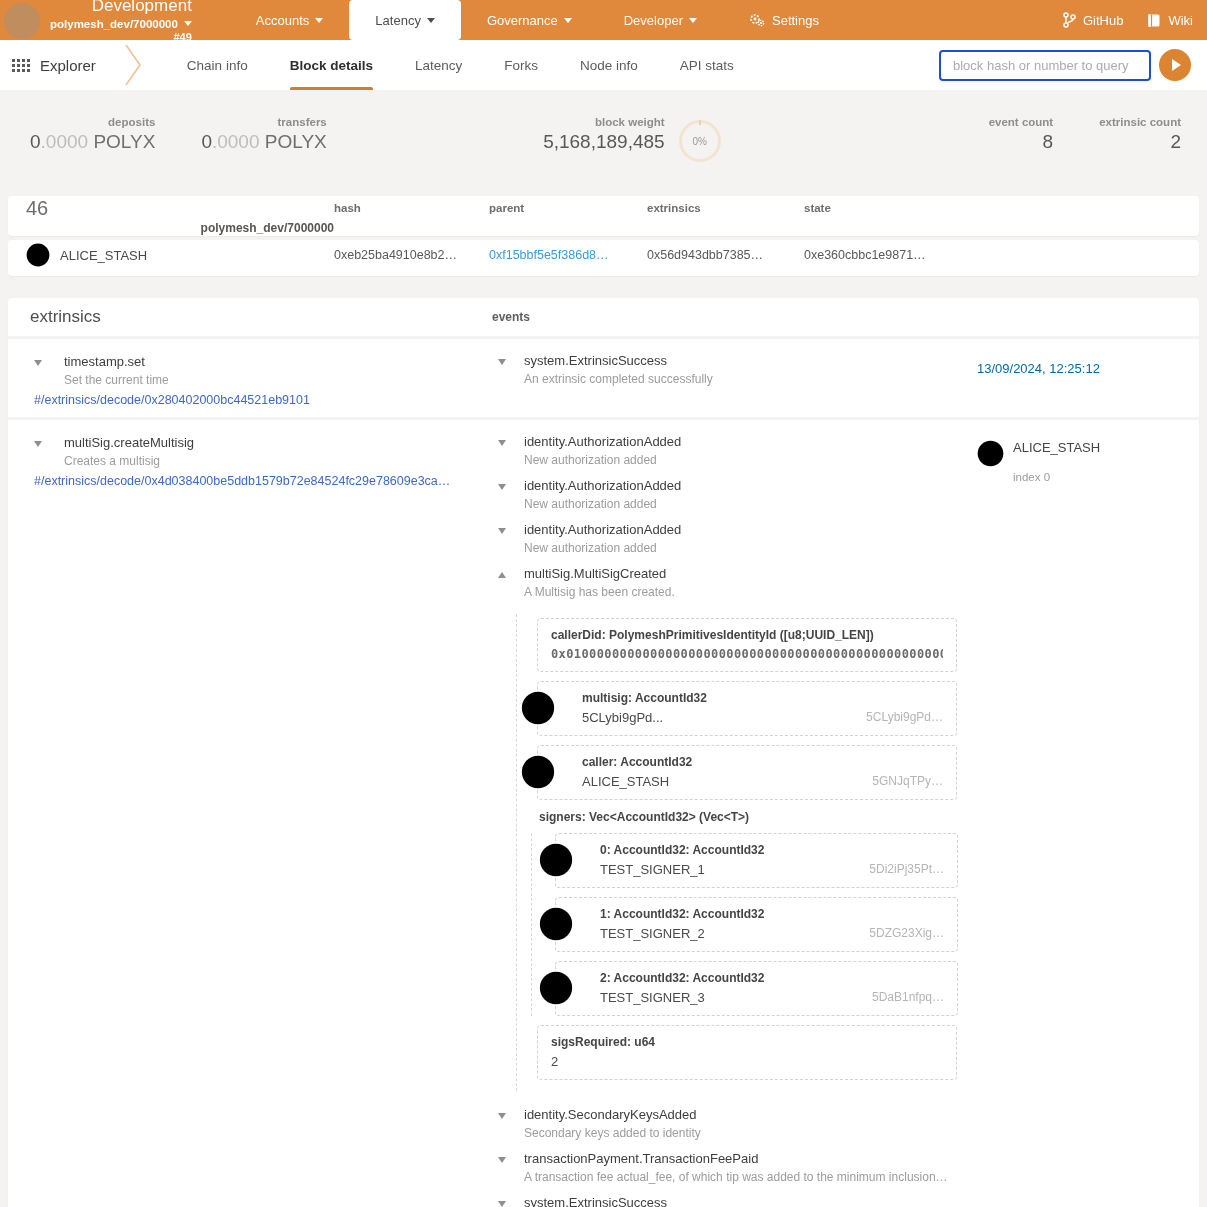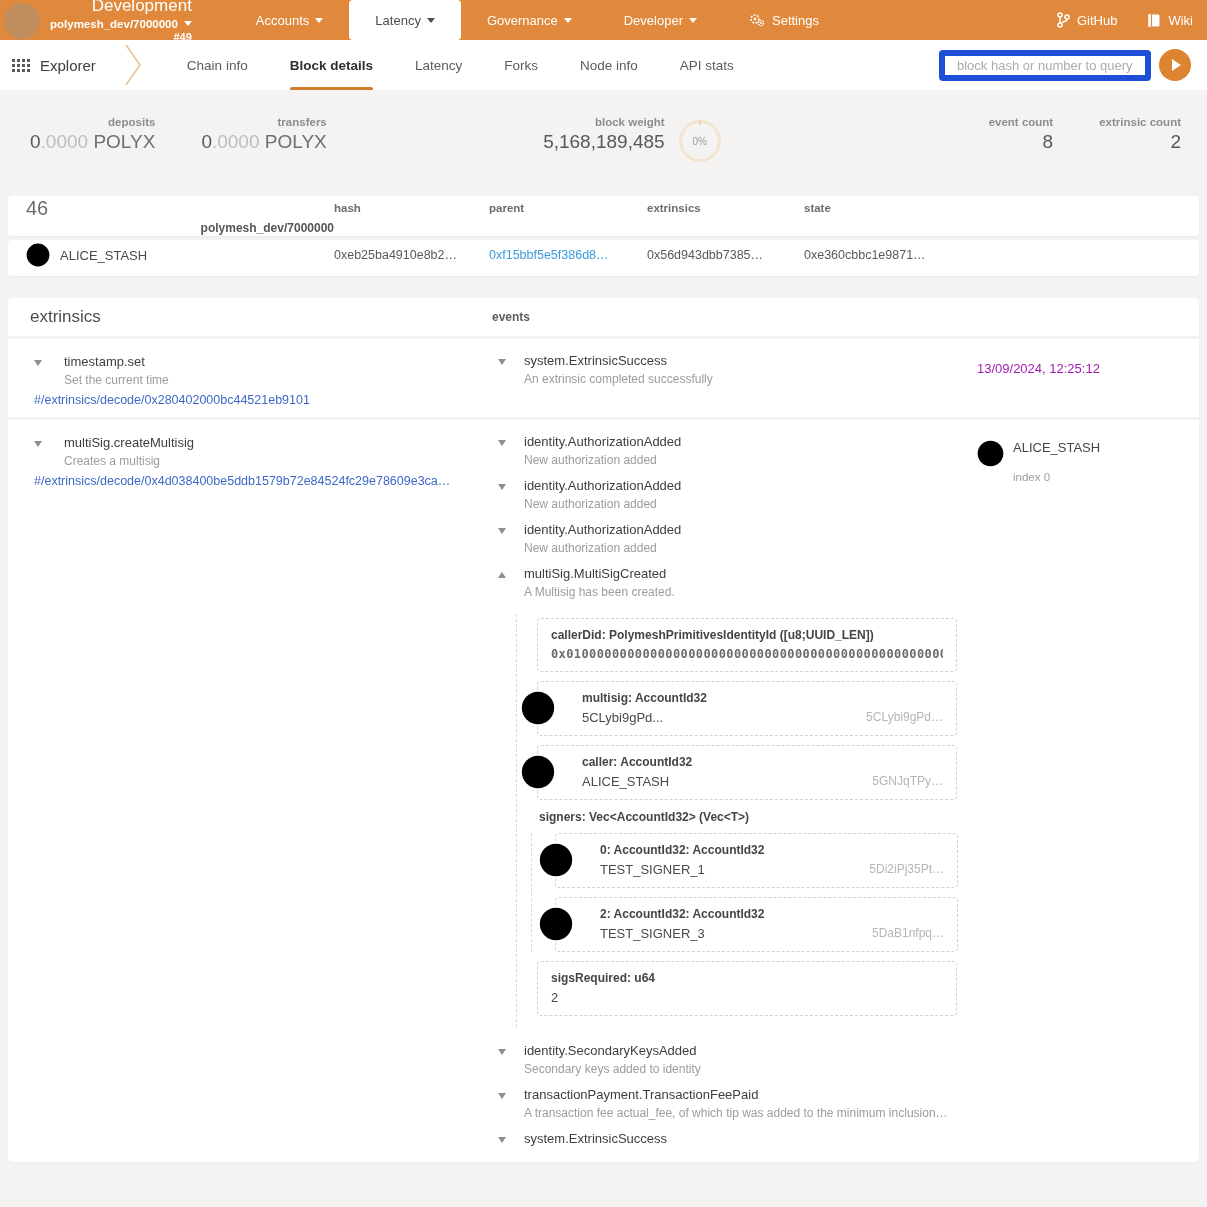--- a/index.html
+++ b/index.html
@@ -12,35 +12,35 @@
   .logo { width:36px; height:36px; border-radius:50%; background:#bf8d5e; margin-top:2px; }
   .brand-txt { text-align:right; line-height:1.25; }
   .env { font-size:17px; }
   .chain-row { font-size:11.5px; font-weight:bold; display:flex; align-items:center; justify-content:flex-end; }
   .blocknum { font-size:11px; font-weight:bold; }
   .caret { width:0; height:0; border-left:4px solid transparent; border-right:4px solid transparent; border-top:5px solid currentColor; display:inline-block; margin-left:6px; }
   .menus { display:flex; align-items:stretch; height:40px; margin-left:38px; }
   .menu-item { display:flex; align-items:center; padding:5px 26px; font-size:13px; cursor:pointer; white-space:nowrap; }
   .menu-item.pill { background:#fff; color:#4e4e4e; border-radius:4px; }
   .gear-svg { margin-right:7px; }
-  .top-links { margin-left:auto; display:flex; align-items:center; gap:30px; }
+  .top-links { margin-left:auto; display:flex; align-items:center; gap:24px; }
   .top-link { display:flex; align-items:center; gap:7px; font-size:13px; cursor:pointer; }
 
   
   .subnav { height:50px; background:#fff; display:flex; align-items:center; padding:0 16px 0 10px; position:relative; }
   .apps-grid { display:grid; grid-template-columns:repeat(4,3px); grid-gap:2px; margin:0 10px 0 2px; }
   .apps-grid i { width:3px; height:3px; background:#5a5a5a; display:block; }
   .app-name { font-size:15px; color:#3e3e3e; margin-right:26px; }
   .bc-chev { width:26px; height:44px; margin-right:18px; }
   .tabs { display:flex; align-items:stretch; height:50px; }
   .tab { display:flex; align-items:center; padding:0 21px; font-size:13.5px; color:#5c5c5c; cursor:pointer; position:relative; }
   .tab.active { color:#2f2f2f; font-weight:bold; }
   .tab.active::after { content:""; position:absolute; left:21px; right:21px; bottom:0; height:3px; background:#d27d2a; border-radius:2px 2px 0 0; }
   .searchbox { margin-left:auto; display:flex; align-items:center; }
-  .searchbox input { width:212px; height:31px; border:6px solid #1d4ed8; border-radius:4px; padding:0 12px; font-size:13px; font-family:inherit; color:#555; outline:none; }
+  .searchbox input { width:212px; height:31px; border:2px solid #1d4ed8; border-radius:4px; padding:0 12px; font-size:13px; font-family:inherit; color:#555; outline:none; }
   .searchbox input::placeholder { color:#ababab; }
   .go-btn { width:32px; height:32px; border-radius:50%; background:#dd8430; border:none; margin-left:8px; cursor:pointer; display:flex; align-items:center; justify-content:center; }
   .play { width:0; height:0; border-top:6px solid transparent; border-bottom:6px solid transparent; border-left:9px solid #fff; margin-left:2px; }
 
   
   .summary { display:flex; align-items:flex-start; padding:26px 26px 34px 30px; }
   .stat { text-align:right; }
   .stat-label { font-size:11.5px; font-weight:bold; color:#8d8d8d; }
   .stat-value { font-size:19px; color:#585858; margin-top:3px; white-space:nowrap; }
   .dim { color:#bdbdbd; }
@@ -82,21 +82,21 @@
   .tri.up { border-top:none; border-bottom:6px solid #8f8f8f; }
   .ecell { padding-left:26px; }
   .ename-row { display:flex; align-items:flex-start; gap:22px; padding-top:8px; }
   .ename-row .tri { margin-top:5px; }
   .ename { font-size:13px; color:#3e3e3e; line-height:1.15; }
   .edesc { font-size:12px; color:#9c9c9c; margin-top:3px; }
   .decode-link { display:block; font-size:12.5px; color:#3d68c9; margin-top:6px; text-decoration:none; white-space:nowrap; overflow:hidden; }
   .evcell { padding:0 0 0 8px; }
   .event { display:flex; align-items:flex-start; gap:18px; padding:7px 0 5px 0; }
   .event .tri { margin-top:5px; }
-  .timecell { font-size:13px; color:#a21caf; padding-top:14px; }
+  .timecell { font-size:13px; color:#0369a1; padding-top:14px; }
   .signercell { display:flex; gap:9px; padding-top:12px; }
   .signercell .idico { width:27px; height:27px; }
   .signer-name { font-size:13px; color:#454545; }
   .signer-index { font-size:11.5px; color:#9c9c9c; margin-top:16px; }
 
   
   .params { margin:10px 0 10px 18px; border-left:1px dashed #d9d9d9; width:440px; padding:4px 0 2px 0; }
   .pbox { position:relative; border:1px dashed #d2d2d2; border-radius:4px; margin:0 0 9px 20px; width:420px; padding:9px 13px 10px 13px; background:#fff; }
   .pbox.with-icon { padding-left:44px; }
   .ptitle { font-size:12px; font-weight:bold; color:#454545; }
@@ -384,20 +384,30 @@
             <svg class="idico idc-dgreen" viewBox="0 0 40 40">
                 <use href="#identicon-shape"></use>
               </svg>
             <div class="ptitle">0: AccountId32: AccountId32</div>
             <div class="pvalrow">
               <span class="pval">TEST_SIGNER_1</span>
               <span class="paddr">5Di2iPj35Pt…</span>
             </div>
           </div>
           <div class="pbox with-icon">
+            <svg class="idico idc-gray" viewBox="0 0 40 40">
+                <use href="#identicon-shape"></use>
+              </svg>
+            <div class="ptitle">1: AccountId32: AccountId32</div>
+            <div class="pvalrow">
+              <span class="pval">TEST_SIGNER_2</span>
+              <span class="paddr">5DZG23Xig…</span>
+            </div>
+          </div>
+          <div class="pbox with-icon">
             <svg class="idico idc-blue" viewBox="0 0 40 40">
                 <use href="#identicon-shape"></use>
               </svg>
             <div class="ptitle">2: AccountId32: AccountId32</div>
             <div class="pvalrow">
               <span class="pval">TEST_SIGNER_3</span>
               <span class="paddr">5DaB1nfpq…</span>
             </div>
           </div>
         </div>

